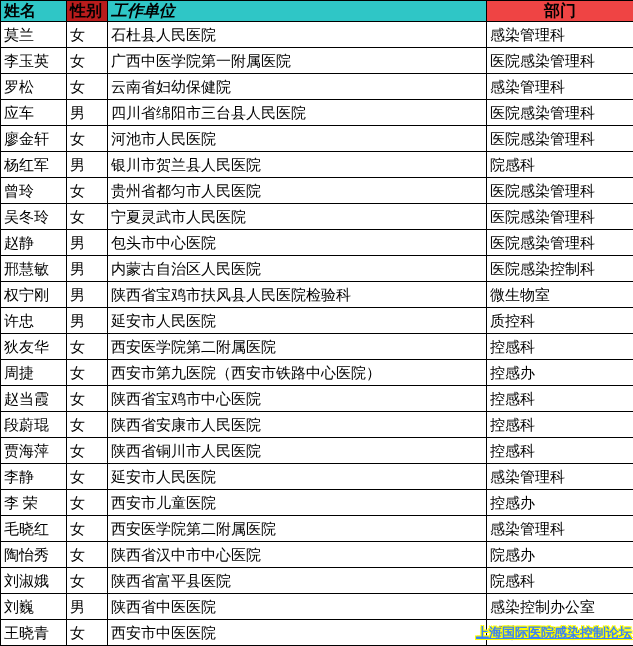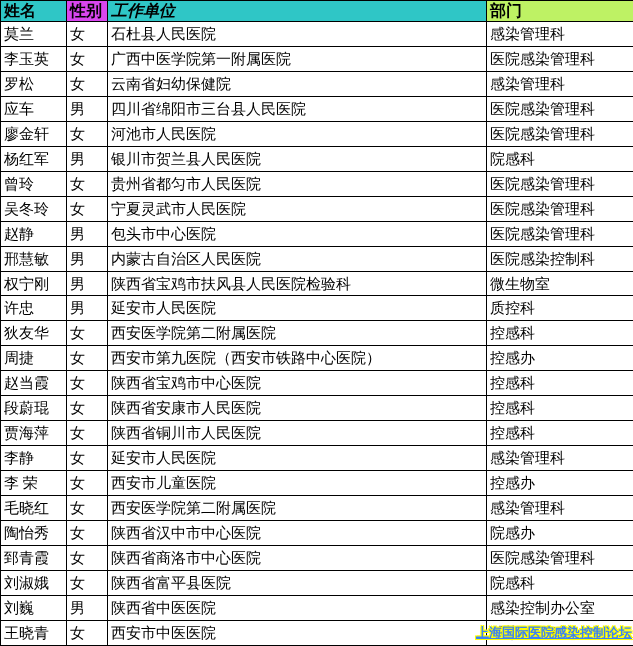--- a/index.html
+++ b/index.html
@@ -51,23 +51,23 @@
   <table>
     <colgroup>
       <col class="c-name">
       <col class="c-gender">
       <col class="c-unit">
       <col class="c-dept">
     </colgroup>
     <thead>
       <tr>
         <th style="background: rgb(47, 198, 198);">姓名</th>
-        <th style="background: #d946ef;">性别</th>
+        <th style="background: #b91c1c;">性别</th>
         <th style="background: rgb(47, 198, 198); font-style: italic;">工作单位</th>
-        <th style="background: #bef264;">部门</th>
+        <th style="background: #ef4444; text-align: center;">部门</th>
       </tr>
     </thead>
     <tbody id="table-body">
         <tr>
           <td>莫兰</td>
           <td>女</td>
           <td>石杜县人民医院</td>
           <td>感染管理科</td>
         </tr>
         <tr>
@@ -182,26 +182,20 @@
           <td>毛晓红</td>
           <td>女</td>
           <td>西安医学院第二附属医院</td>
           <td>感染管理科</td>
         </tr>
         <tr>
           <td>陶怡秀</td>
           <td>女</td>
           <td>陕西省汉中市中心医院</td>
           <td>院感办</td>
-        </tr>
-        <tr>
-          <td>郅青霞</td>
-          <td>女</td>
-          <td>陕西省商洛市中心医院</td>
-          <td>医院感染管理科</td>
         </tr>
         <tr>
           <td>刘淑娥</td>
           <td>女</td>
           <td>陕西省富平县医院</td>
           <td>院感科</td>
         </tr>
         <tr>
           <td>刘巍</td>
           <td>男</td>

